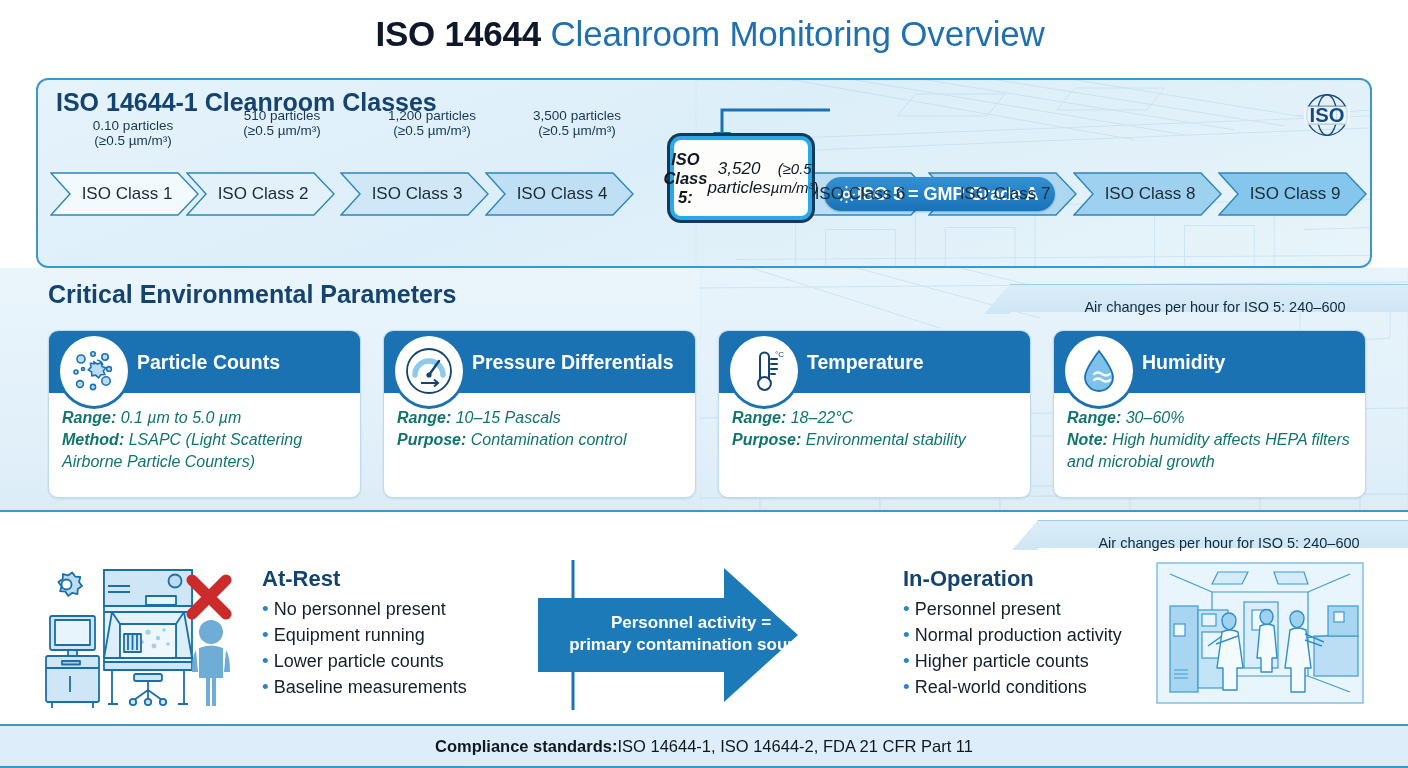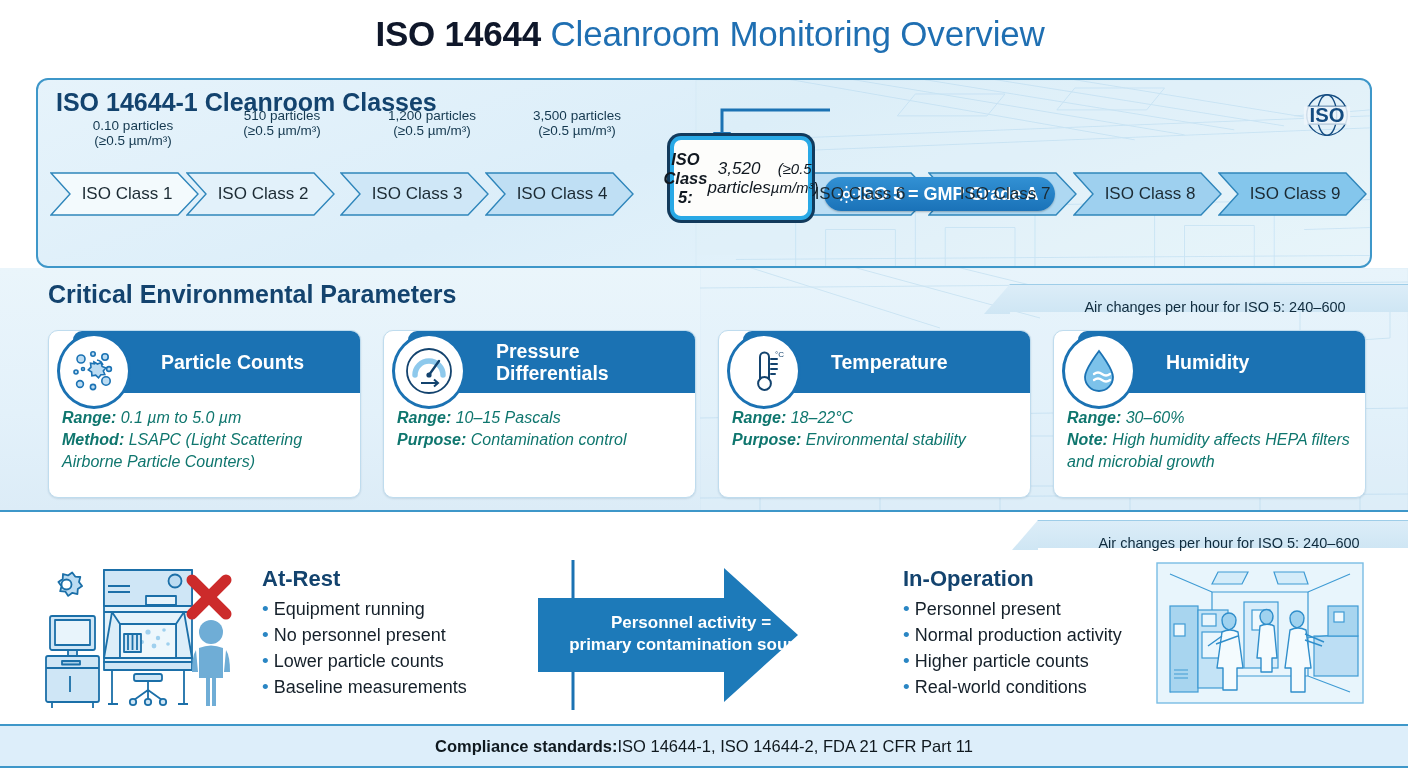--- a/index.html
+++ b/index.html
@@ -128,21 +128,20 @@
     box-shadow: 0 1px 2px rgba(20,60,90,.12);
   }
   .card .hd {
     height: 62px;
     background: #1b72b3;
     border-radius: 9px 9px 0 0;
     display:flex; align-items:center;
     padding-left: 88px;
     color:#fff; font-size: 19.5px; font-weight: bold;
     line-height: 22px;
-    margin-left: 24px;
   }
   .card .circ {
     position:absolute; left: 8px; top: 2px;
     width: 74px; height: 76px; border-radius: 50%;
     background:#fff; border: 3px solid #1b72b3;
     display:flex; align-items:center; justify-content:center;
   }
   .card .bd {
     padding: 14px 8px 0 13px;
     font-size: 16px; color: #0f766e; line-height: 22px; font-style: italic;
@@ -501,22 +500,22 @@
     <g fill="#6fadd6">
       <circle cx="169" cy="70" r="12"></circle>
       <path d="M157 86 q12-5 24 0 v30 h-7 v28 h-4 v-28 h-2 v28 h-4 v-28 h-7 z"></path>
       <path d="M154 88 q-4 6-4 22 h6 z"></path>
       <path d="M184 88 q4 6 4 22 h-6 z"></path>
     </g>
   </svg>
 
   <div class="rest-col">
     <div class="col-h">At-Rest</div>
+    <div class="col-li"><i>•</i><span>No personnel present</span></div>
     <div class="col-li"><i>•</i><span>Equipment running</span></div>
-    <div class="col-li"><i>•</i><span>No personnel present</span></div>
     <div class="col-li"><i>•</i><span>Lower particle counts</span></div>
     <div class="col-li"><i>•</i><span>Baseline measurements</span></div>
   </div>
 
   <div class="arrow-wrap">
     <svg width="350" height="150" viewBox="0 0 350 150">
       <path d="M0 0 V150" stroke="#1b72b3" stroke-width="3" fill="none" transform="translate(45,0)"></path>
       <path d="M10 38 H196 V8 L270 75 L196 142 V112 H10 Z" fill="#1d7ab9"></path>
     </svg>
   </div>

